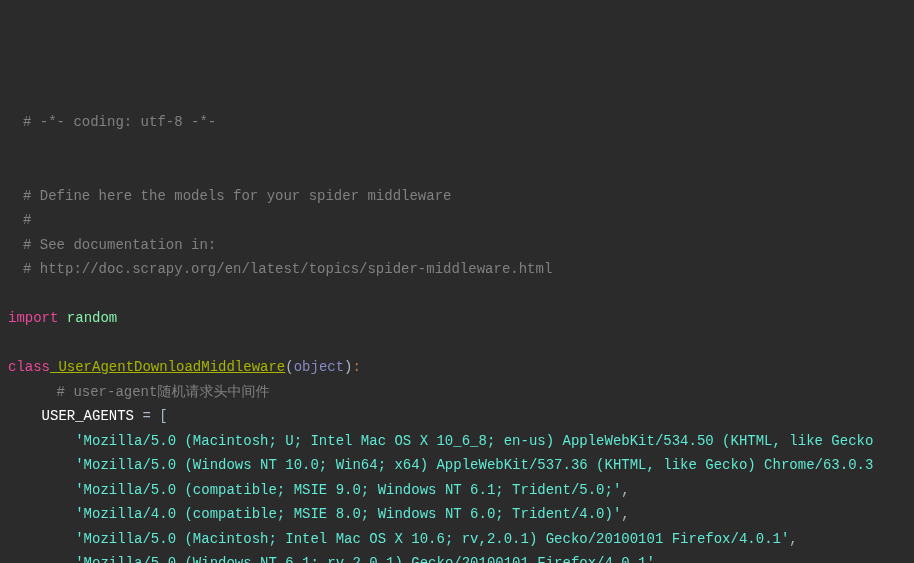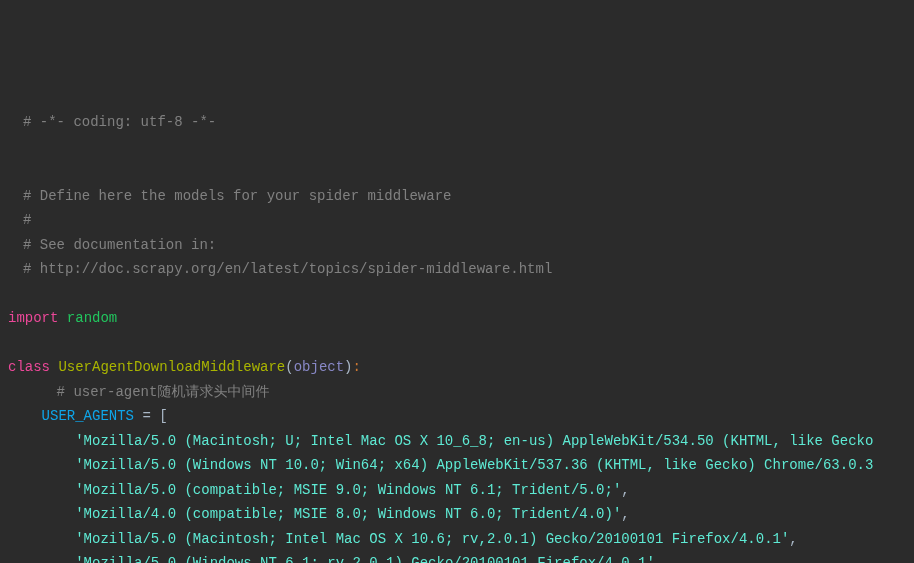--- a/index.html
+++ b/index.html
@@ -11,28 +11,28 @@
       line-height: 1.75;
       padding: 12px 0 12px 8px;
       white-space: pre;
       overflow: hidden;
       width: 914px;
       height: 563px;
     }
     .line { display: block; min-height: 24.5px; }
     .comment { color: #808080; margin-left: 15px; }
     .keyword { color: #ec4899; }
-    .module { color: #22c55e; text-align: right; }
-    .classname { color: #a9b400; }
+    .module { color: #86efac; text-align: right; }
+    .classname { color: #a9b400; text-decoration: underline; }
     .builtin { color: #8888c6; }
     .paren { color: #a9b7c6; }
     .colon { color: #cc7832; }
     .op { color: #a9b7c6; }
     .string { color: #5eead4; }
-    .ident { color: #0ea5e9; }
+    .ident { color: #ffffff; }
     .bracket { color: #a9b7c6; }
   </style>
 </head>
 <body>
 
 
 
 <div><span class="line"><span class="comment"># -*- coding: utf-8 -*-</span></span><span class="line"></span><span class="line"></span><span class="line"><span class="comment"># Define here the models for your spider middleware</span></span><span class="line"><span class="comment">#</span></span><span class="line"><span class="comment"># See documentation in:</span></span><span class="line"><span class="comment"># http://doc.scrapy.org/en/latest/topics/spider-middleware.html</span></span><span class="line"></span><span class="line"><span class="keyword">import</span><span class="module"> random</span></span><span class="line"></span><span class="line"><span class="keyword">class</span><span class="classname"> UserAgentDownloadMiddleware</span><span class="paren">(</span><span class="builtin">object</span><span class="paren">)</span><span class="colon">:</span></span><span class="line"><span class="comment">    # user-agent随机请求头中间件</span></span><span class="line"><span class="ident">    USER_AGENTS </span><span class="op">= </span><span class="bracket">[</span></span><span class="line"><span class="string">        'Mozilla/5.0 (Macintosh; U; Intel Mac OS X 10_6_8; en-us) AppleWebKit/534.50 (KHTML, like Gecko</span></span><span class="line"><span class="string">        'Mozilla/5.0 (Windows NT 10.0; Win64; x64) AppleWebKit/537.36 (KHTML, like Gecko) Chrome/63.0.3</span></span><span class="line"><span class="ident">        </span><span class="string">'Mozilla/5.0 (compatible; MSIE 9.0; Windows NT 6.1; Trident/5.0;'</span><span class="op">,</span></span><span class="line"><span class="ident">        </span><span class="string">'Mozilla/4.0 (compatible; MSIE 8.0; Windows NT 6.0; Trident/4.0)'</span><span class="op">,</span></span><span class="line"><span class="ident">        </span><span class="string">'Mozilla/5.0 (Macintosh; Intel Mac OS X 10.6; rv,2.0.1) Gecko/20100101 Firefox/4.0.1'</span><span class="op">,</span></span><span class="line"><span class="ident">        </span><span class="string">'Mozilla/5.0 (Windows NT 6.1; rv,2.0.1) Gecko/20100101 Firefox/4.0.1'</span></span></div>
 
 

